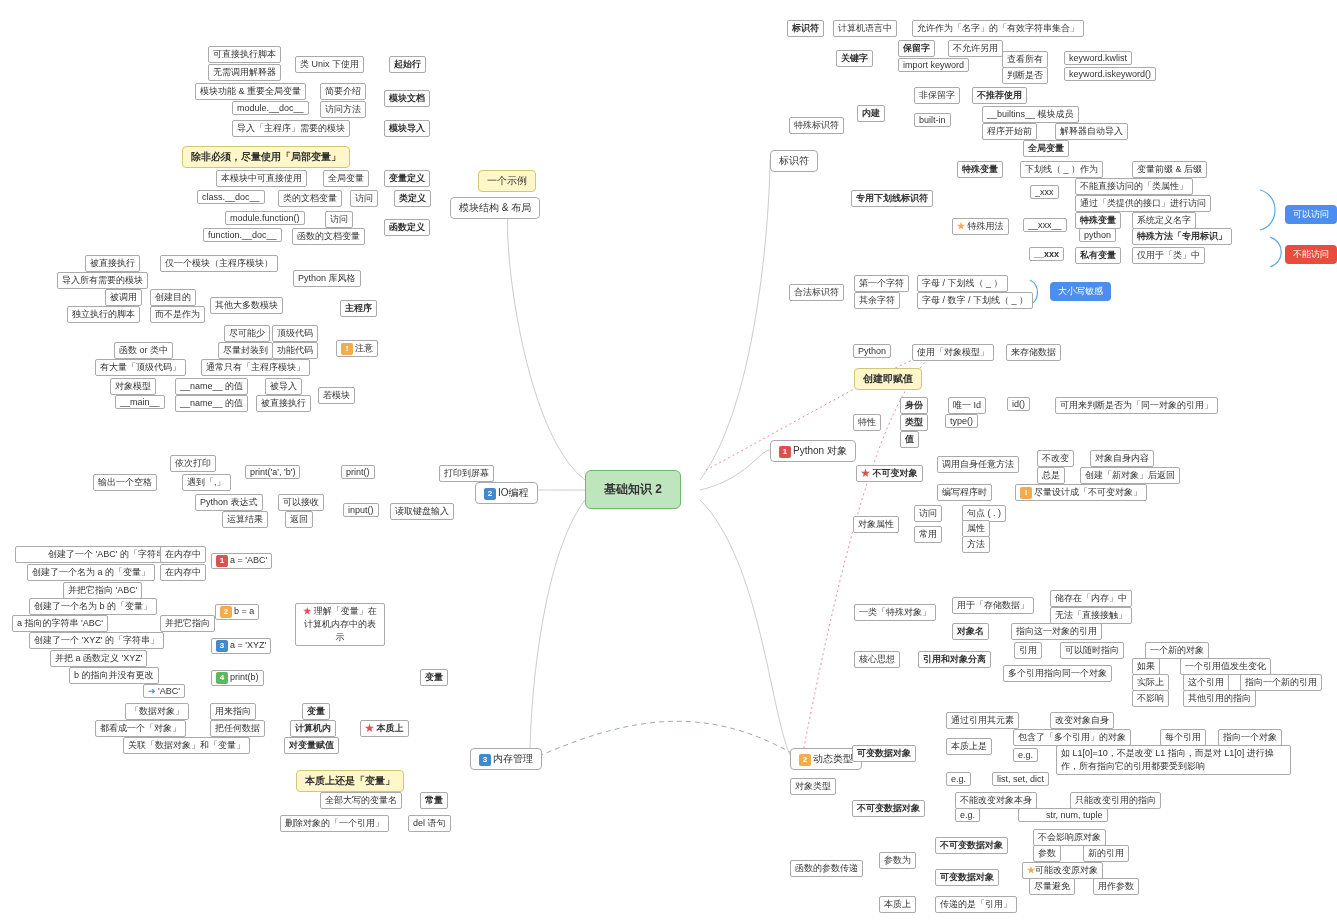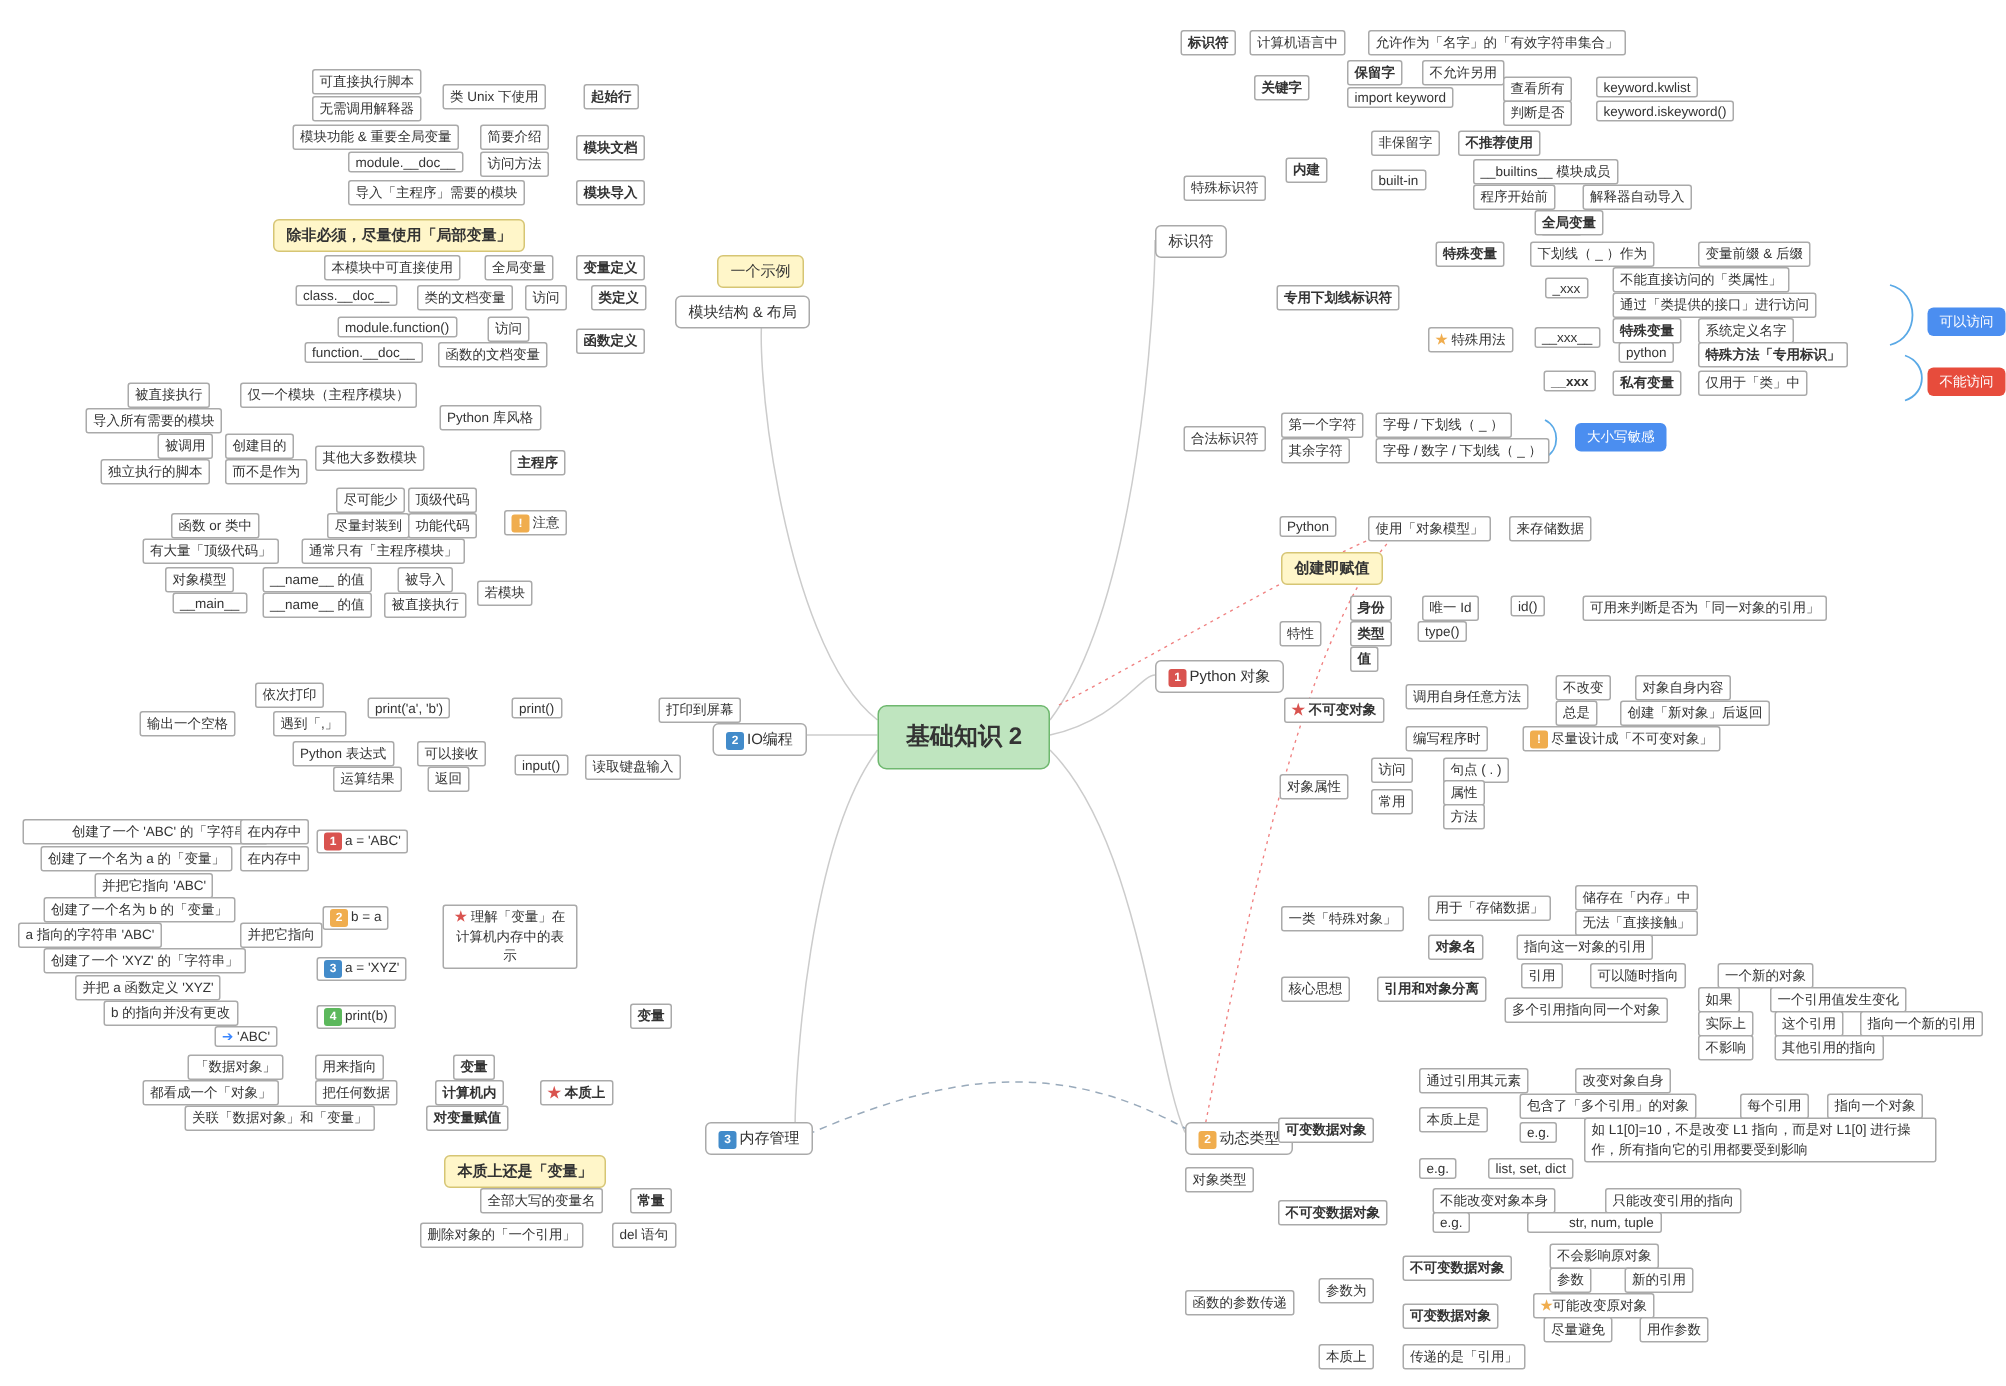--- a/index.html
+++ b/index.html
@@ -16,21 +16,21 @@
   }
   .node {
     position: absolute;
     border: 1px solid #aaa;
     border-radius: 2px;
     padding: 1px 4px;
     background: #fff;
     white-space: nowrap;
   }
   .center {
-    font-size: 16px;
+    font-size: 12px;
     font-weight: 700;
     background: #bfe5bf;
     border: 1px solid #6fb86f;
     padding: 10px 18px;
     border-radius: 6px;
   }
   .yellow { background: #fff6c9; border-color: #d6c574; }
   .sub { font-size: 10px; padding: 3px 8px; border-radius: 4px; }
   .bold { font-weight: 700; }
   .badge {

